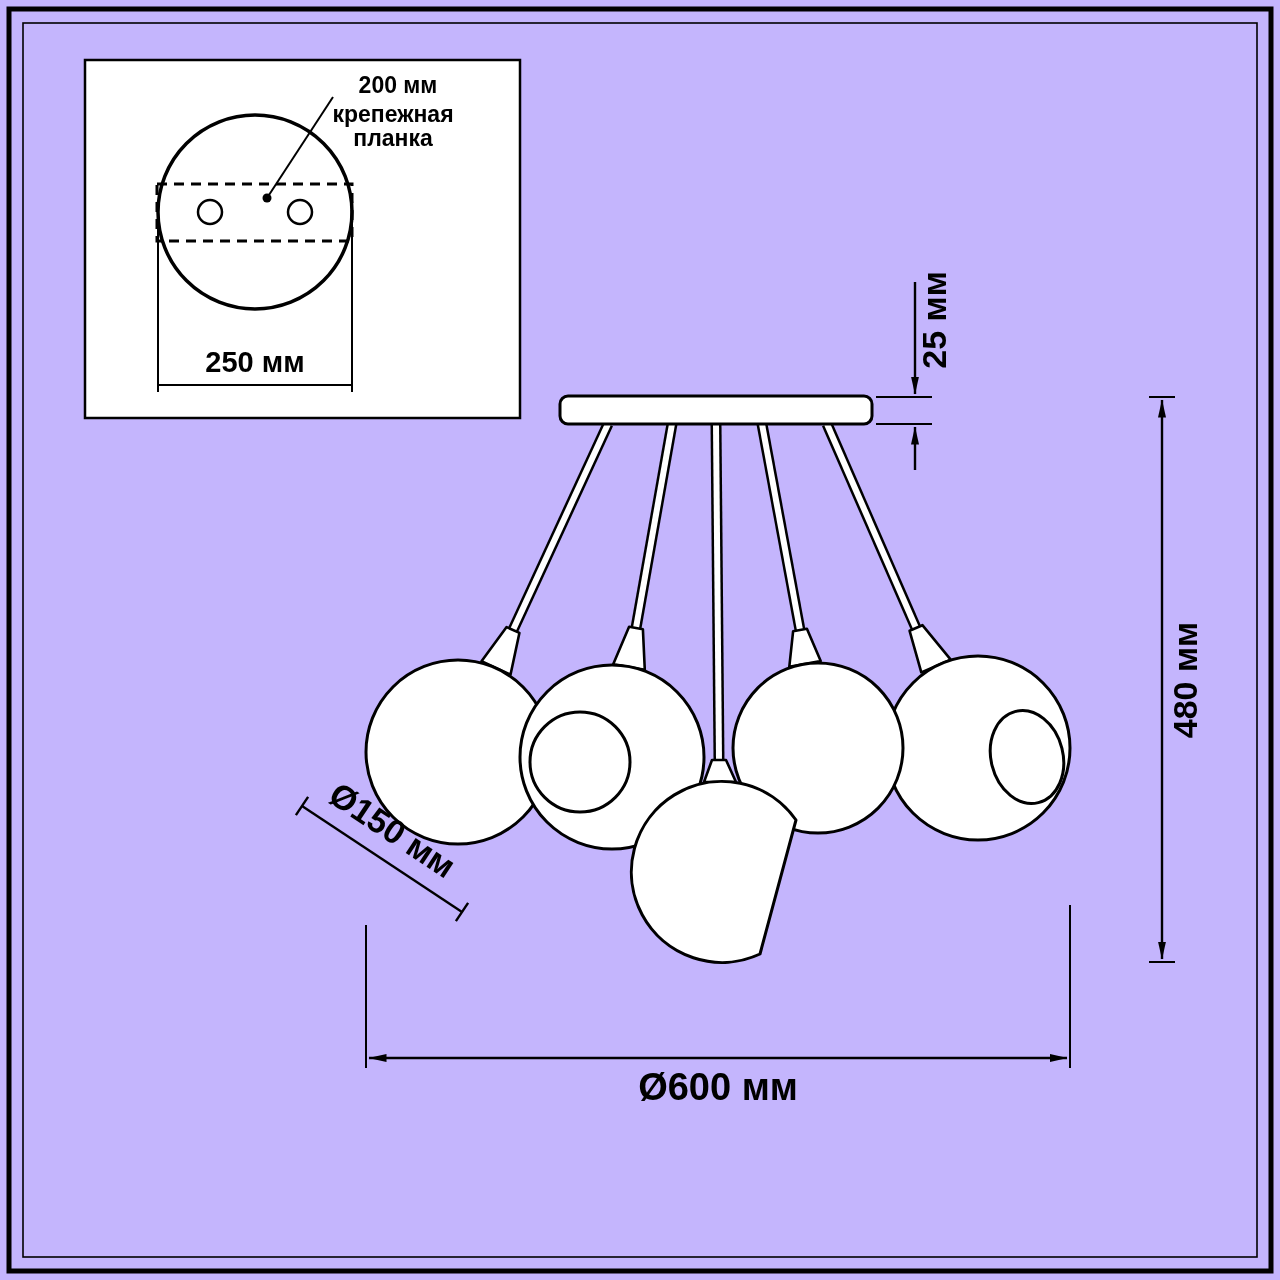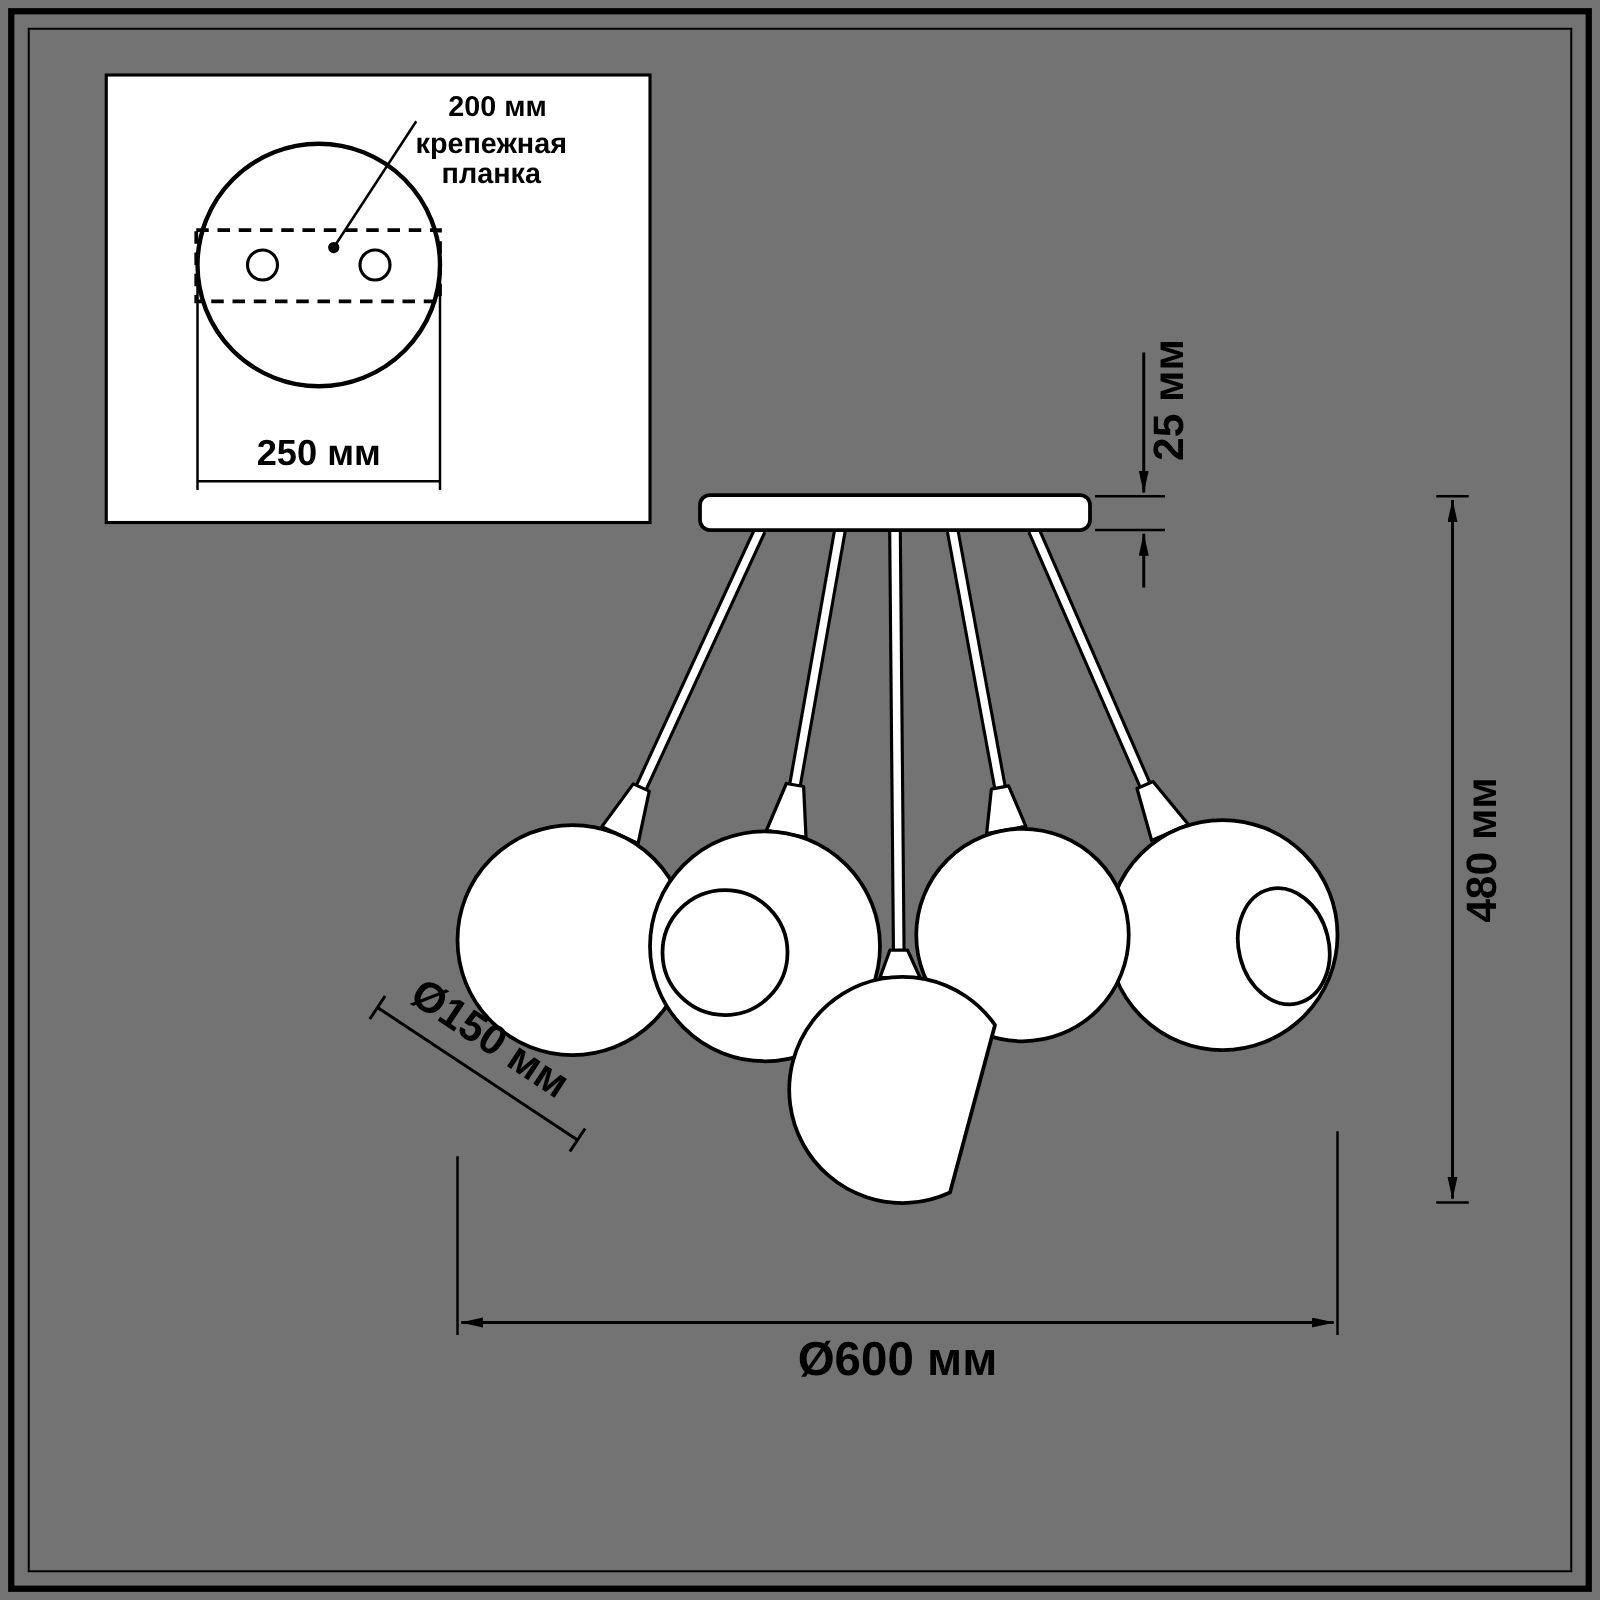--- a/index.html
+++ b/index.html
@@ -1,16 +1,16 @@
 <!DOCTYPE html>
 <html><head>
 <meta charset="utf-8">
 <style>
   html,body{margin:0;padding:0;background:#ffffff;}
-  .sheet{width:1280px;height:1280px;position:relative;background:#737373;overflow:hidden;text-align:right;}
+  .sheet{width:1280px;height:1280px;position:relative;background:#c4b5fd;overflow:hidden;text-align:right;}
   svg{display:block;}
   text{font-family:"Liberation Sans",sans-serif;fill:#000;font-weight:600;}
   .t-small{font-size:23px;}
   .t-mid{font-size:29px;}
   .t-dim{font-size:34px;}
   .t-big{font-size:38px;}
   .ln{stroke:#000;fill:none;}
 </style>
 </head>
 <body>

